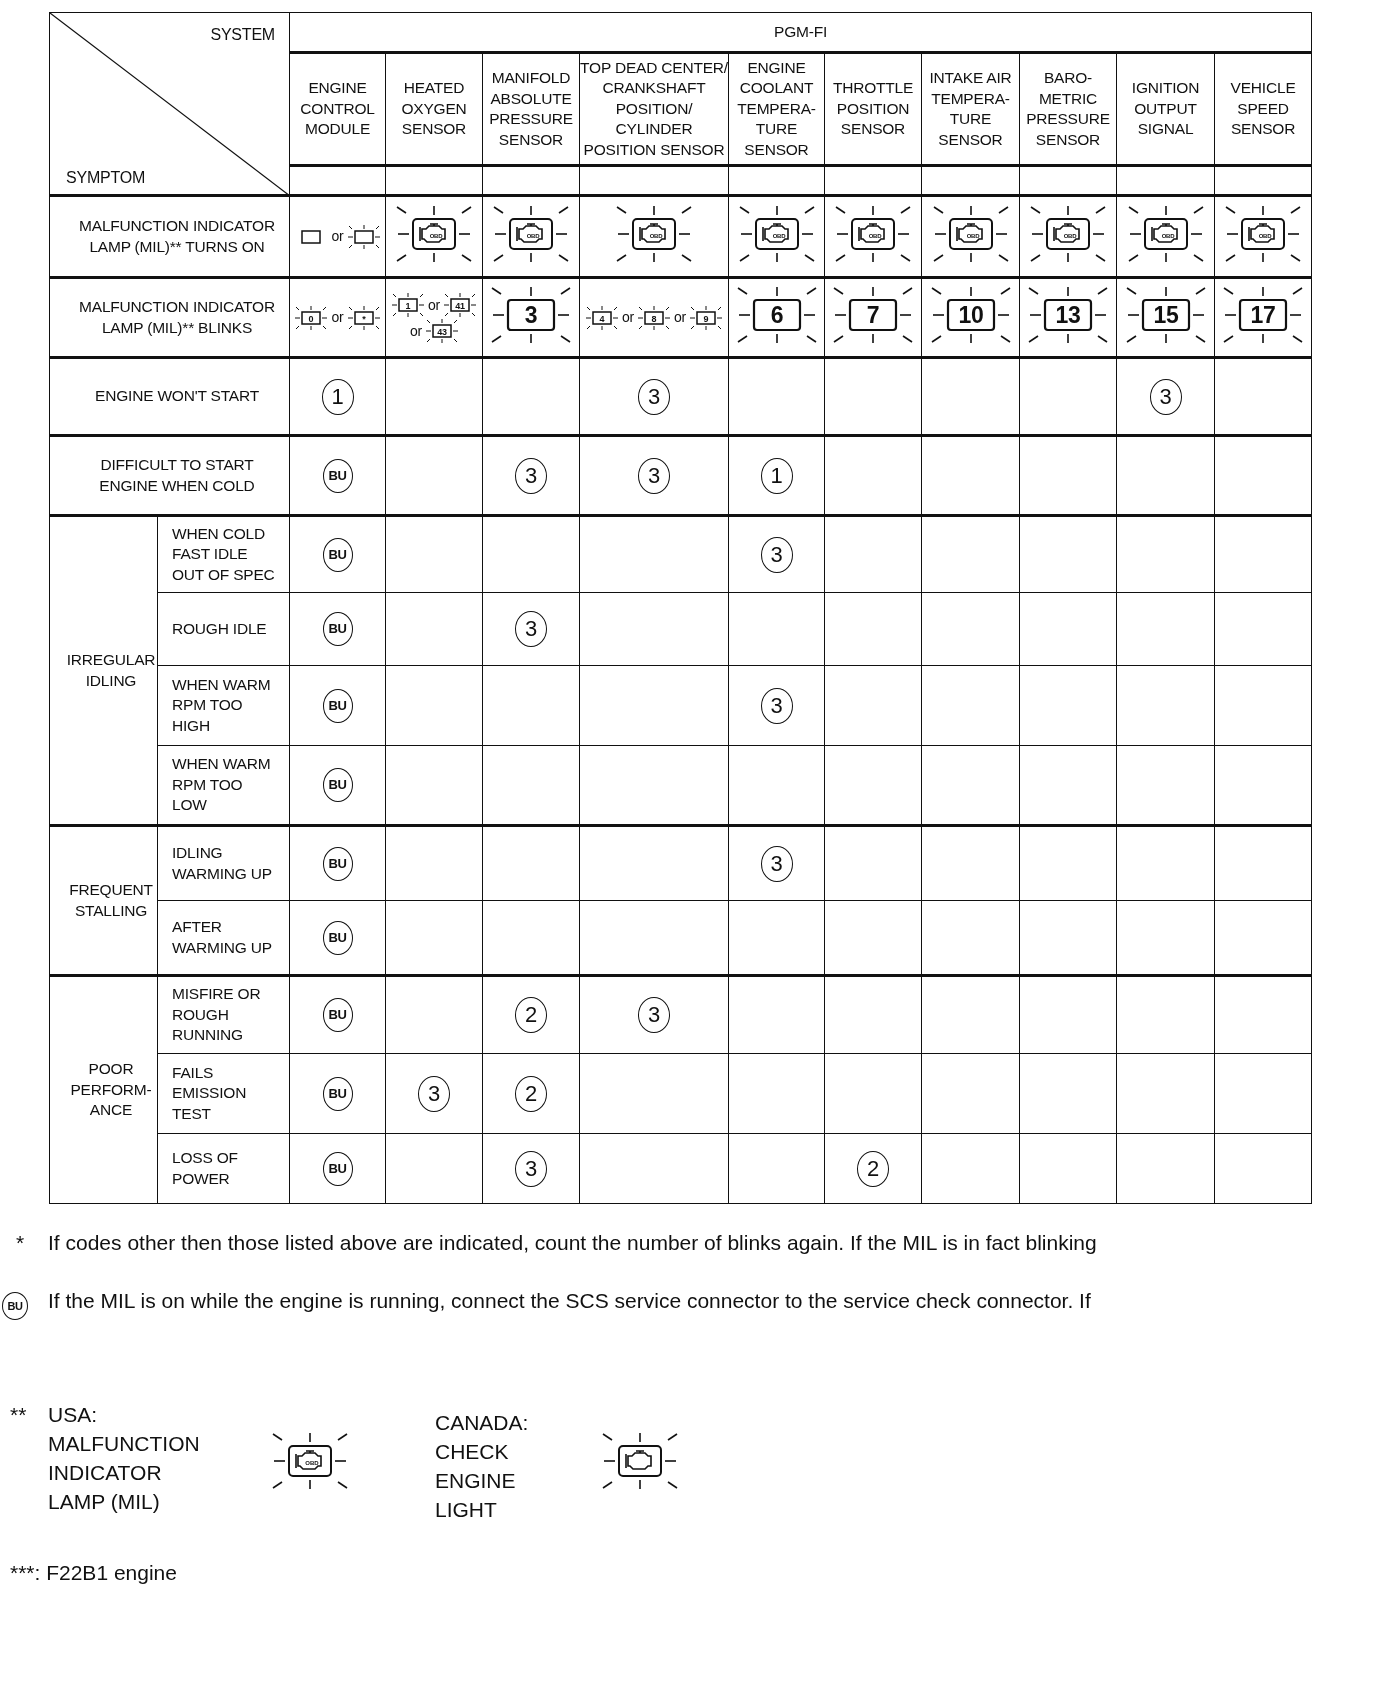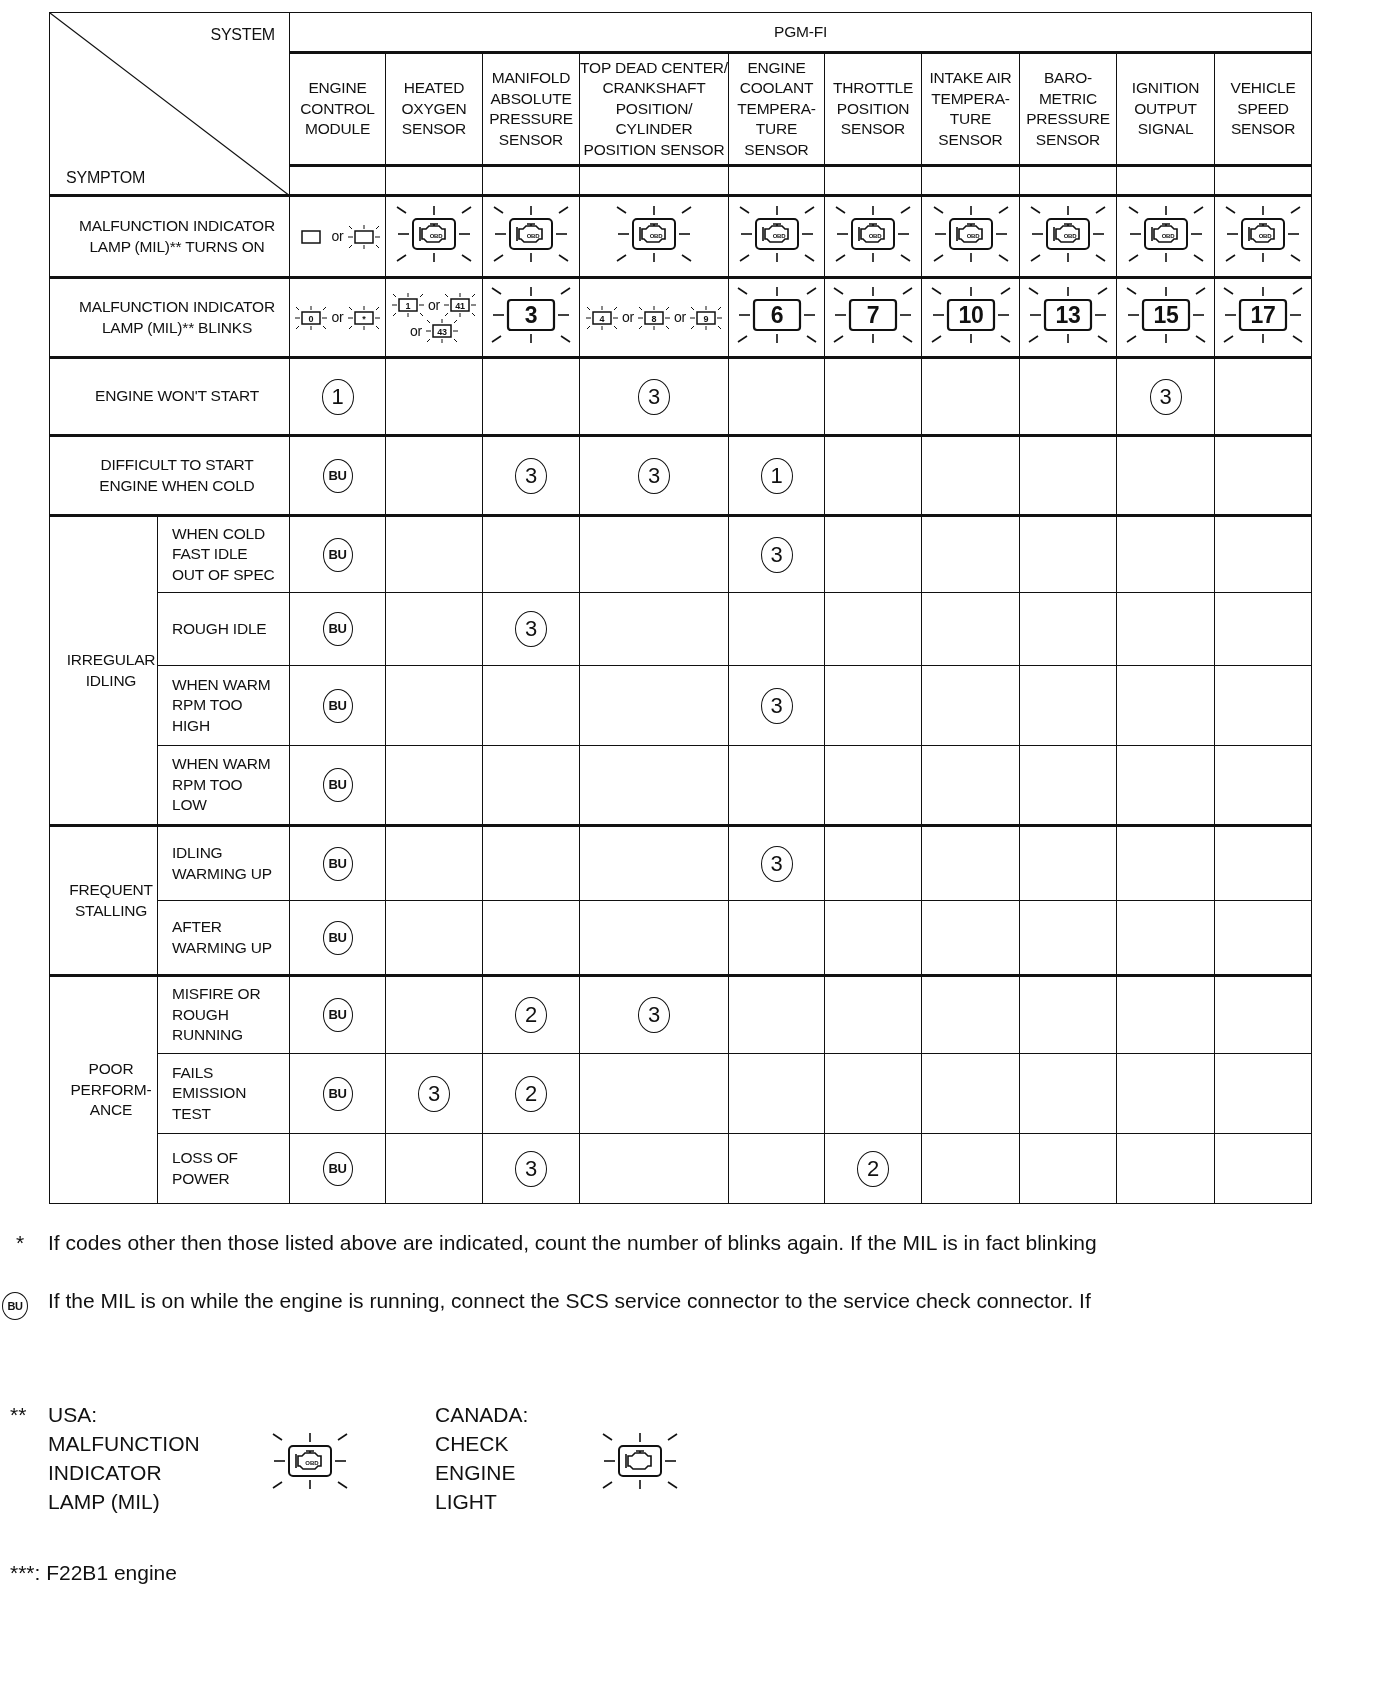--- a/index.html
+++ b/index.html
@@ -694,21 +694,21 @@
         <line x1="6" y1="31" x2="17" y2="31"></line>
         <line x1="67" y1="31" x2="78" y2="31"></line>
         <line x1="5" y1="4" x2="14" y2="10"></line>
         <line x1="79" y1="4" x2="70" y2="10"></line>
         <line x1="5" y1="58" x2="14" y2="52"></line>
         <line x1="79" y1="58" x2="70" y2="52"></line>
     <rect x="21" y="16" width="42" height="30" rx="4" fill="none" stroke-width="2"></rect>
     <path d="M28 24 v14 M30 26 h4 l3 -3 h10 l3 3 h3 v10 h-3 l-3 3 h-12 l-3 -3 h-2 z M38 21 h8 M42 21 v2" fill="none"></path>
         <text x="44" y="35" font-size="6" font-weight="bold" text-anchor="middle" stroke="none" fill="#111">OBD</text>
       </svg></span>
-  <div style="position:absolute;left:427px;top:0;width:200px">
+  <div style="position:absolute;left:427px;top:8px;width:200px">
     <div>CANADA:</div>
     <div>CHECK</div>
     <div>ENGINE</div>
     <div>LIGHT</div>
   </div>
   <span style="position:absolute;left:590px;top:30px" id="legend-cel"><svg width="84" height="62" viewBox="0 0 84 62" stroke="#111" stroke-width="1.6">
     <line x1="42" y1="3" x2="42" y2="12"></line>
         <line x1="42" y1="50" x2="42" y2="59"></line>
         <line x1="6" y1="31" x2="17" y2="31"></line>
         <line x1="67" y1="31" x2="78" y2="31"></line>

